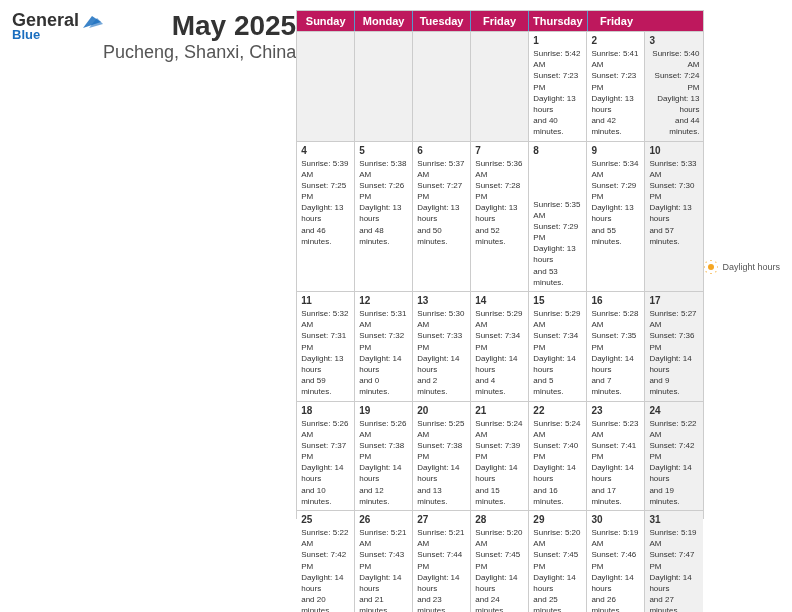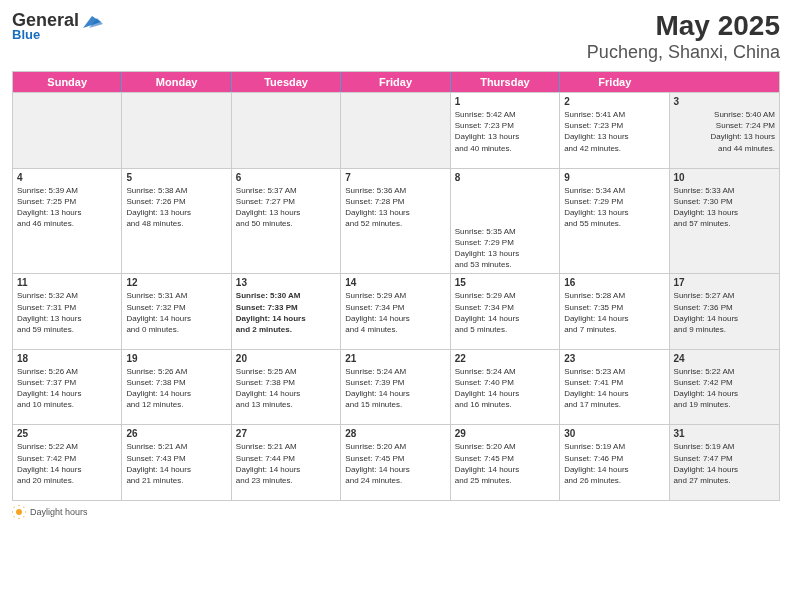--- a/index.html
+++ b/index.html
@@ -8,21 +8,21 @@
       background: #fff;
       width: 792px;
       height: 612px;
       overflow: hidden;
     }
     .container {
       width: 792px;
       height: 527px;
       padding: 10px 12px 8px 12px;
       display: flex;
-      flex-direction: column;
+      flex-direction: row;
     }
     .header {
       display: flex;
       justify-content: space-between;
       align-items: flex-start;
       margin-bottom: 8px;
     }
     .logo {
       display: flex;
       align-items: center;
@@ -41,21 +41,21 @@
     }
     .calendar {
       flex: 1;
       display: flex;
       flex-direction: column;
       border: 1px solid #ccc;
     }
     .cal-header-row {
       display: grid;
       grid-template-columns: repeat(7, 1fr);
-      background: #ec4899;
+      background: #be185d;
     }
     .cal-header-cell {
       color: #fff;
       font-size: 11px;
       font-weight: bold;
       padding: 4px 4px;
       text-align: center;
       border-right: 1px solid #5599cc;
     }
     .cal-header-cell:last-child {
@@ -231,21 +231,21 @@
           </div>
           <div class="cal-cell">
             <div class="day-number">12</div>
             <div class="cell-info" style="white-space: pre-line;">Sunrise: 5:31 AM
 Sunset: 7:32 PM
 Daylight: 14 hours
 and 0 minutes.</div>
           </div>
           <div class="cal-cell">
             <div class="day-number">13</div>
-            <div class="cell-info" style="white-space: pre-line; font-weight: bold;">Sunrise: 5:30 AM
+            <div class="cell-info" style="white-space: pre-line;">Sunrise: 5:30 AM
 Sunset: 7:33 PM
 Daylight: 14 hours
 and 2 minutes.</div>
           </div>
           <div class="cal-cell">
             <div class="day-number">14</div>
             <div class="cell-info" style="white-space: pre-line;">Sunrise: 5:29 AM
 Sunset: 7:34 PM
 Daylight: 14 hours
 and 4 minutes.</div>

